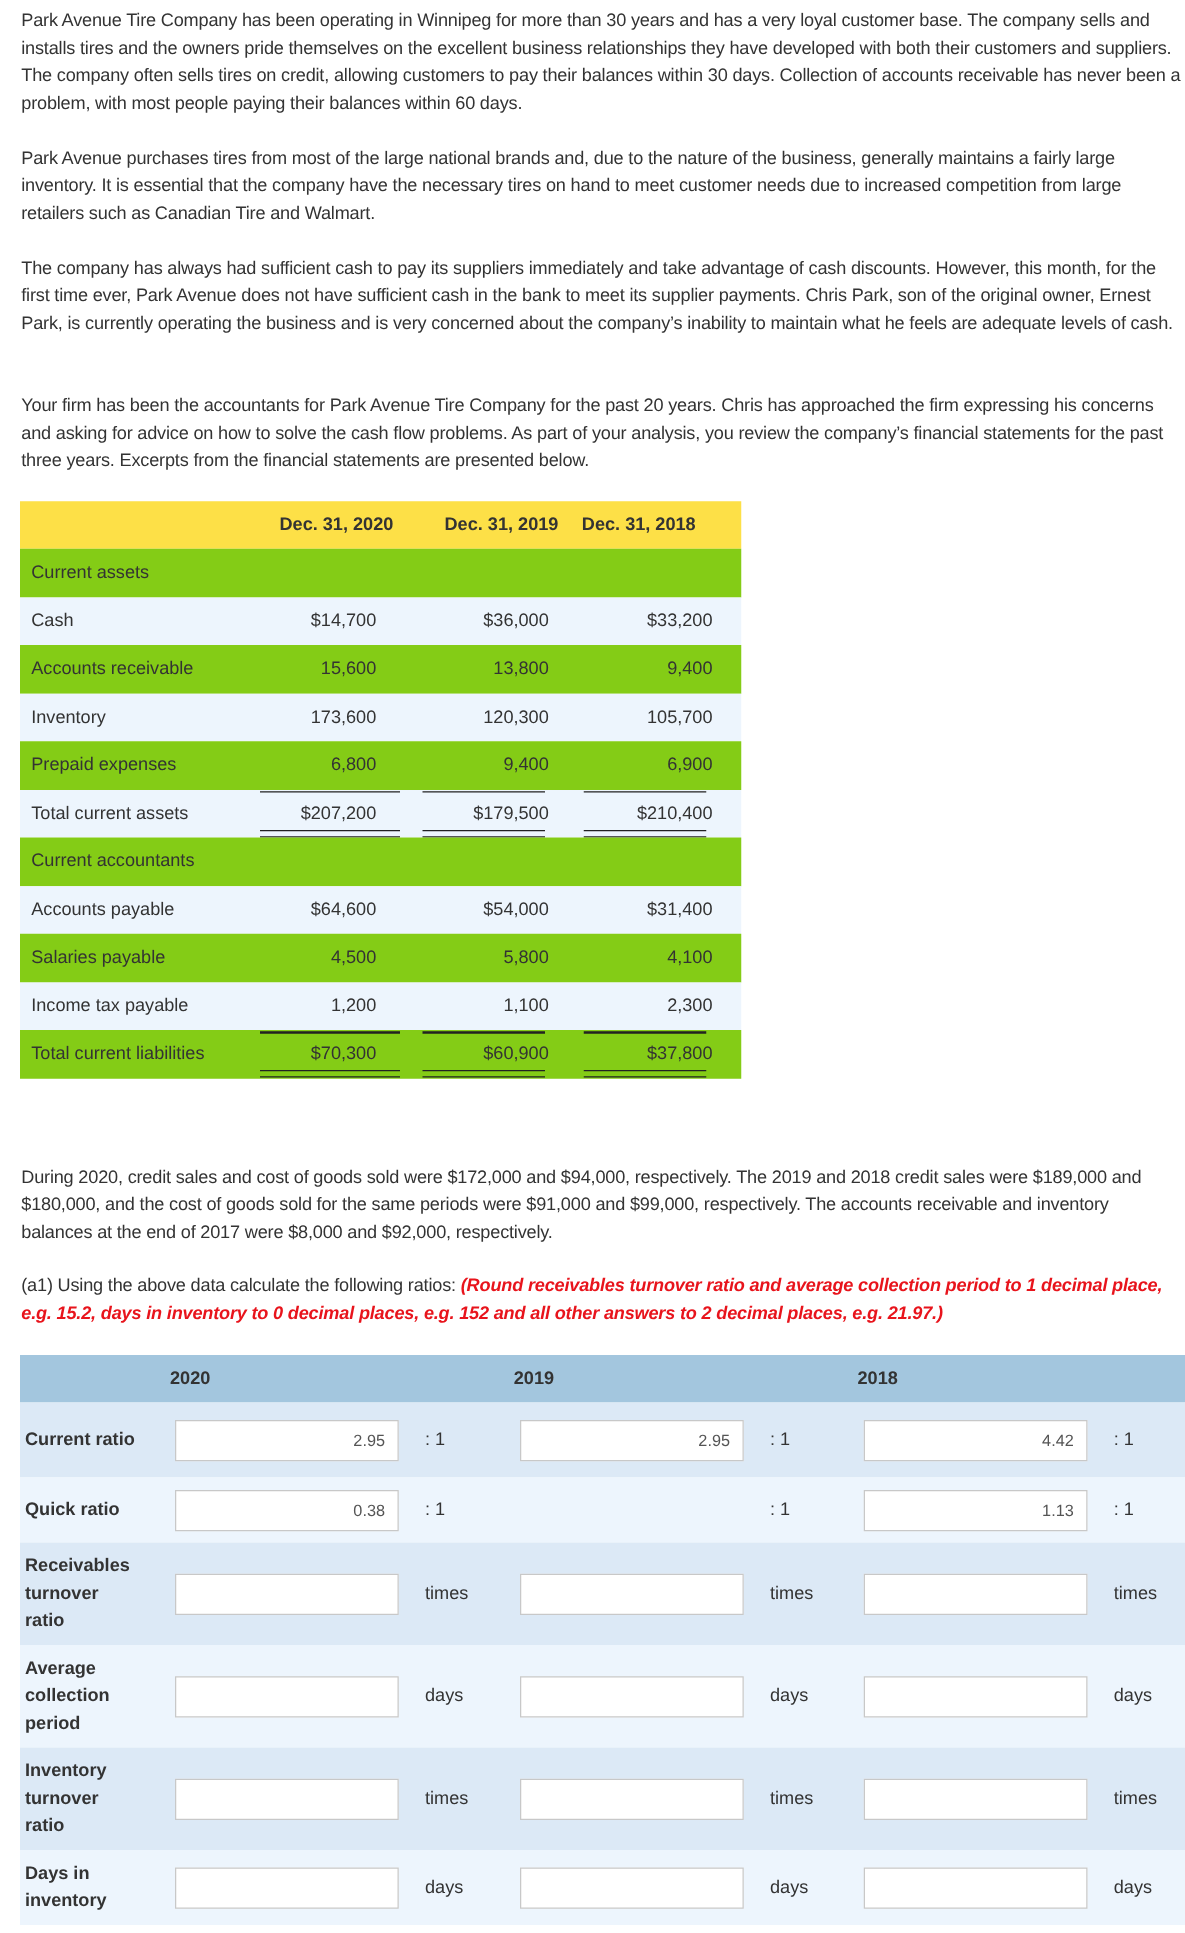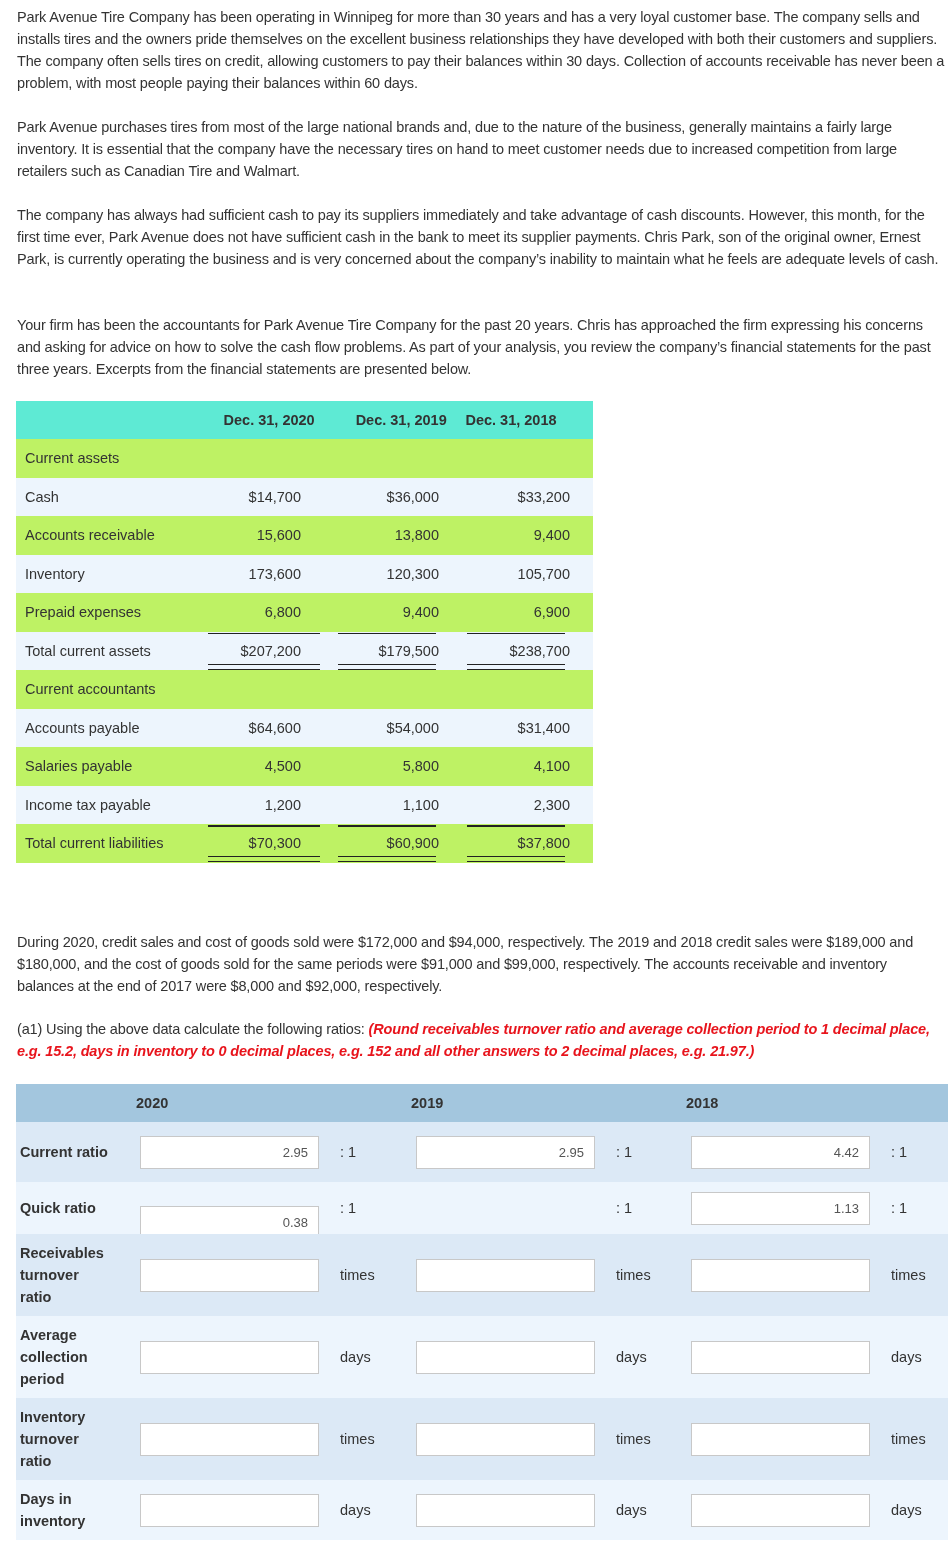--- a/index.html
+++ b/index.html
@@ -1,22 +1,22 @@
 <!DOCTYPE html>
 <html><head>
 <meta charset="utf-8">
 <style>
   * { box-sizing: border-box; }
   body { margin: 0; width: 948px; height: 1546px; background: #fff; color: #333; font-family: "Liberation Sans", "DejaVu Sans", sans-serif; font-size: 14.5px; overflow: hidden; position: relative; }
   .para { position: absolute; left: 17px; width: 928px; line-height: 22px; letter-spacing: -0.15px; margin: 0; }
   
   .fs { position: absolute; left: 16px; top: 401px; width: 577px; }
   .fs-row { height: 38.5px; display: flex; align-items: center; position: relative; }
-  .fs-row.head { background: #5eead4; height: 38px; font-weight: bold; }
-  .fs-row.dark { background: #bef264; }
+  .fs-row.head { background: #fde047; height: 38px; font-weight: bold; }
+  .fs-row.dark { background: #84cc16; }
   .fs-row.light { background: #edf5fd; }
   .fs-label { width: 190px; padding-left: 9px; }
   .fs-cell { width: 129px; text-align: right; padding-right: 25px; position: relative; }
   .fs-cell.c1 { width: 128px; padding-right: 33px; }
   .fs-cell.c2 { width: 129px; padding-right: 24px; }
   .fs-cell.c3 { width: 130px; padding-right: 23px; }
   .fs-head-cell { text-align: center; }
   .ul-top::before { content: ""; position: absolute; top: -10px; height: 1.5px; background: #222; }
   .dbl::after { content: ""; position: absolute; bottom: -11px; height: 4px; border-top: 1.3px solid #222; border-bottom: 1.3px solid #222; }
   .line-a::before, .line-a::after { left: 2px; width: 112px; }
@@ -81,21 +81,21 @@
       <div class="fs-row dark">
         <div class="fs-label">Prepaid expenses</div>
         <div class="fs-cell c1">6,800</div>
         <div class="fs-cell c2">9,400</div>
         <div class="fs-cell c3">6,900</div>
       </div>
       <div class="fs-row light">
         <div class="fs-label">Total current assets</div>
         <div class="fs-cell c1 ul-top dbl line-a">$207,200</div>
         <div class="fs-cell c2 ul-top dbl line-b">$179,500</div>
-        <div class="fs-cell c3 ul-top dbl line-c">$238,700</div>
+        <div class="fs-cell c3 ul-top dbl line-c">$210,400</div>
       </div>
       <div class="fs-row dark">
         <div class="fs-label">Current accountants</div>
         <div class="fs-cell c1"></div>
         <div class="fs-cell c2"></div>
         <div class="fs-cell c3"></div>
       </div>
       <div class="fs-row light">
         <div class="fs-label">Accounts payable</div>
         <div class="fs-cell c1">$64,600</div>
@@ -138,21 +138,21 @@
         <div class="rt-label" style="width: 96px;">Current ratio</div>
         <input type="text" class="rt-input i1" value="2.95" style="top: 13.5px;">
         <span class="unit u1">: 1</span>
         <input type="text" class="rt-input i2" value="2.95" style="top: 13.5px;">
         <span class="unit u2">: 1</span>
         <input type="text" class="rt-input i3" value="4.42" style="top: 13.5px;">
         <span class="unit u3">: 1</span>
       </div>
       <div class="rt-row light" style="height: 52px;">
         <div class="rt-label" style="width: 96px;">Quick ratio</div>
-        <input type="text" class="rt-input i1" value="0.38" style="top: 9.5px; margin-top: 14px;">
+        <input type="text" class="rt-input i1" value="0.38" style="top: 9.5px;">
         <span class="unit u1">: 1</span>
         <span class="unit u2">: 1</span>
         <input type="text" class="rt-input i3" value="1.13" style="top: 9.5px;">
         <span class="unit u3">: 1</span>
       </div>
       <div class="rt-row dark" style="height: 82px;">
         <div class="rt-label" style="width: 96px;">Receivables turnover ratio</div>
         <input type="text" class="rt-input i1" value="" style="top: 24.5px;">
         <span class="unit u1">times</span>
         <input type="text" class="rt-input i2" value="" style="top: 24.5px;">

